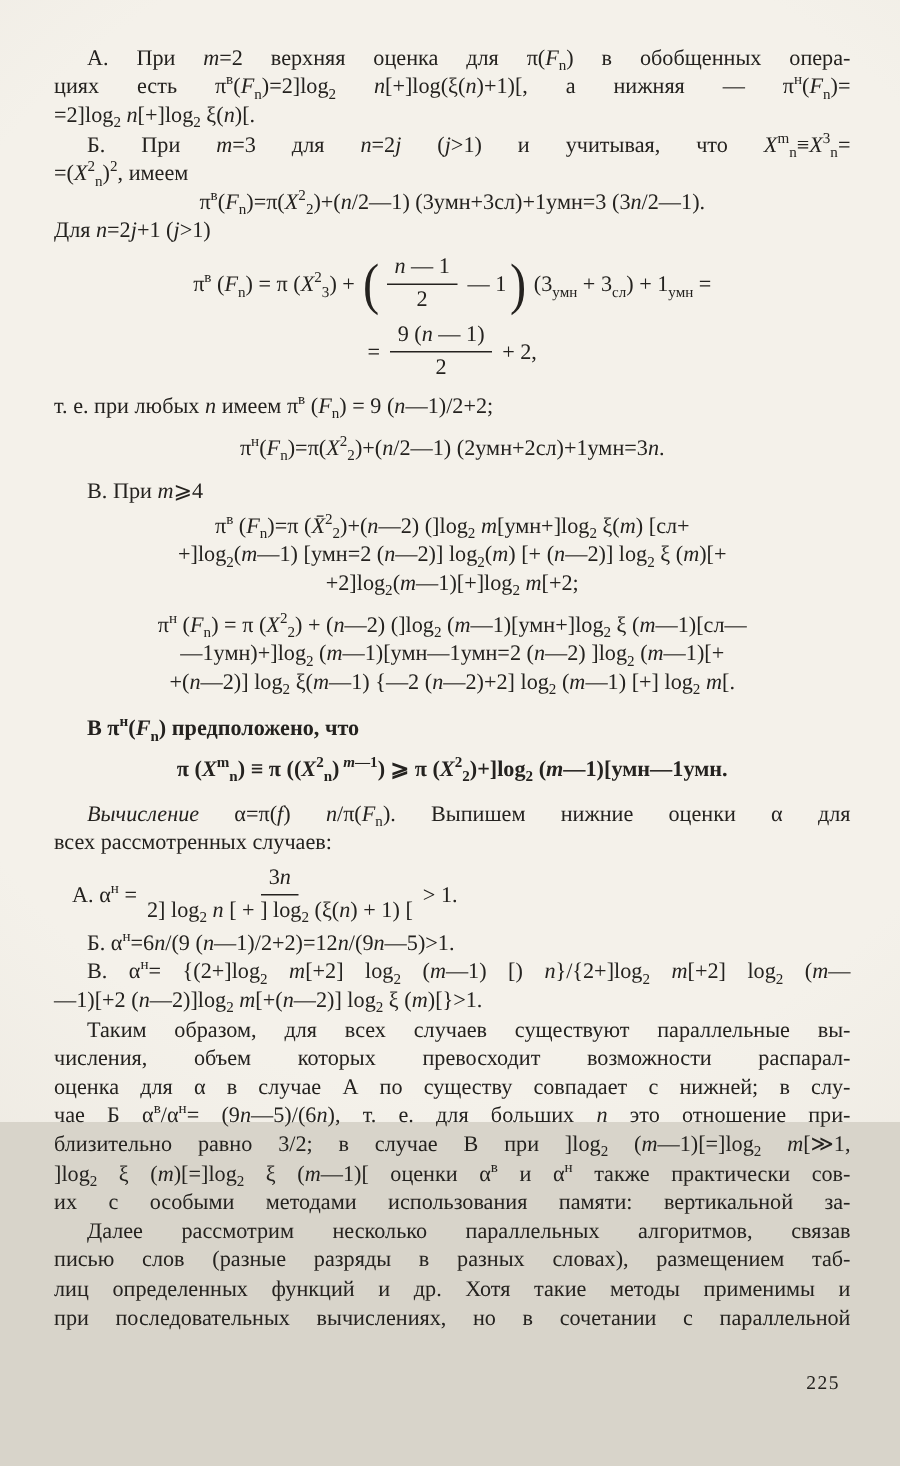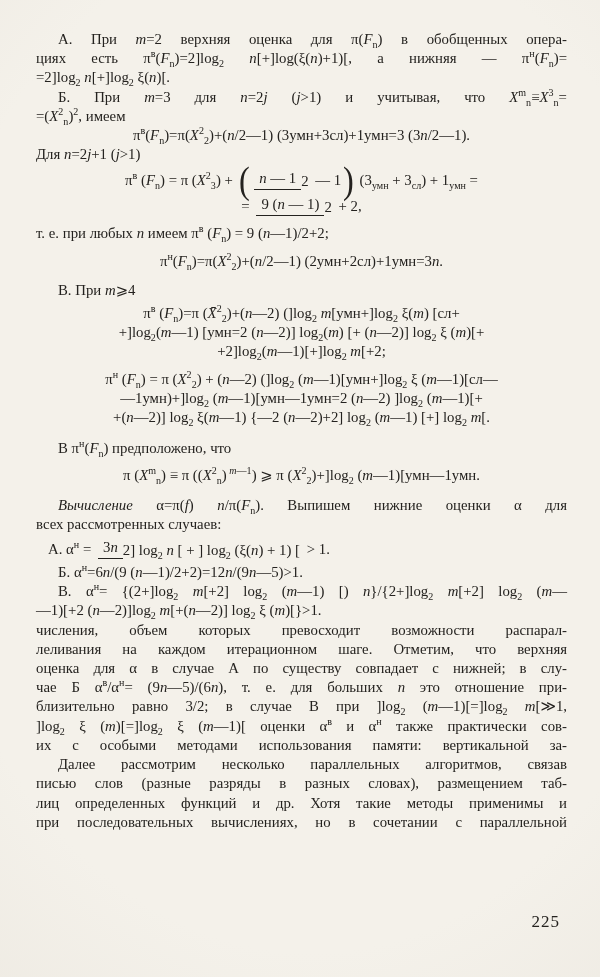--- a/index.html
+++ b/index.html
@@ -2,42 +2,42 @@
 <html><head>
 <meta charset="utf-8">
 <style>
   html,body{margin:0;padding:0;}
   body{
     width:600px;height:977px;overflow:hidden;
     background:#d8d4ca;
     font-family:"Liberation Serif","DejaVu Serif",serif;
   }
   .page{
-    position:absolute;left:0;top:0;width:600px;height:977px;
+    position:absolute;left:0;top:0;width:600px;height:748px;
     background:radial-gradient(130% 105% at 52% 45%, #f4f1ea 50%, #ece8e0 78%, #e0dbd0 96%, #d5d0c4 100%);
     color:#24221f;
     font-size:14.8px;
     line-height:19.2px;
   }
   #content{position:absolute;left:36px;top:30px;width:531px;}
   .block{margin:0;}
   .line{text-align:justify;}
   .line.jl{text-align-last:justify;}
   .line.ctr{text-align:left;text-align-last:center;}
   .line.ind{text-indent:22px;}
   i{font-style:italic;}
   sup{font-size:68%;line-height:0;}
   sub{font-size:68%;line-height:0;}
   .fline{display:flex;align-items:center;justify-content:center;line-height:18px;}
   .fline.left{justify-content:flex-start;padding-left:12px;text-align:right;}
-  .frac{display:inline-flex;flex-direction:row;align-items:center;margin:0 3px;line-height:17px;}
+  .frac{display:inline-flex;flex-direction:column;align-items:center;margin:0 3px;line-height:17px;}
   .frac .num{padding:0 5px 2px;border-bottom:1.2px solid #24221f;}
   .frac .den{padding-top:2px;}
   .bigp{font-size:38px;line-height:0;transform:scaleX(.85);margin:0 1px;font-weight:400;}
-  .pageno{position:absolute;right:40px;top:912px;font-size:17px;letter-spacing:1px;}
+  .pageno{position:absolute;right:40px;top:912px;font-size:13px;letter-spacing:1px;}
 </style>
 </head>
 <body>
 
 <div class="page">
   <div id="content">
       <div class="block">
         <div class="line ind jl">А. При <i>m</i>=2 верхняя оценка для π(<i>F</i><sub>n</sub>) в обобщенных опера-</div>
         <div class="line jl">циях есть π<sup>в</sup>(<i>F</i><sub>n</sub>)=2]log<sub>2</sub> <i>n</i>[+]log(ξ(<i>n</i>)+1)[, а нижняя — π<sup>н</sup>(<i>F</i><sub>n</sub>)=</div>
         <div class="line">=2]log<sub>2</sub> <i>n</i>[+]log<sub>2</sub> ξ(<i>n</i>)[.</div>
@@ -77,21 +77,21 @@
       <div class="block" style="margin-top: 4px;">
         <div class="line ctr">π<sup>в</sup> (<i>F</i><sub>n</sub>)=π (<i>X̄</i><sup>2</sup><sub>2</sub>)+(<i>n</i>—2) (]log<sub>2</sub> <i>m</i>[умн+]log<sub>2</sub> ξ(<i>m</i>) [сл+</div>
         <div class="line ctr">+]log<sub>2</sub>(<i>m</i>—1) [умн=2 (<i>n</i>—2)] log<sub>2</sub>(<i>m</i>) [+ (<i>n</i>—2)] log<sub>2</sub> ξ (<i>m</i>)[+</div>
         <div class="line ctr">+2]log<sub>2</sub>(<i>m</i>—1)[+]log<sub>2</sub> <i>m</i>[+2;</div>
       </div>
       <div class="block" style="margin-top: 8px;">
         <div class="line ctr">π<sup>н</sup> (<i>F</i><sub>n</sub>) = π (<i>X</i><sup>2</sup><sub>2</sub>) + (<i>n</i>—2) (]log<sub>2</sub> (<i>m</i>—1)[умн+]log<sub>2</sub> ξ (<i>m</i>—1)[сл—</div>
         <div class="line ctr">—1умн)+]log<sub>2</sub> (<i>m</i>—1)[умн—1умн=2 (<i>n</i>—2) ]log<sub>2</sub> (<i>m</i>—1)[+</div>
         <div class="line ctr">+(<i>n</i>—2)] log<sub>2</sub> ξ(<i>m</i>—1) {—2 (<i>n</i>—2)+2] log<sub>2</sub> (<i>m</i>—1) [+] log<sub>2</sub> <i>m</i>[.</div>
       </div>
-      <div class="block" style="margin-top: 12px;">
+      <div class="block" style="margin-top: 12px; font-weight: bold;">
         <div class="line ind">В π<sup>н</sup>(<i>F</i><sub>n</sub>) предположено, что</div>
         <div class="line ctr" style="margin-top: 8px;">π (<i>X</i><sup>m</sup><sub>n</sub>) ≡ π ((<i>X</i><sup>2</sup><sub>n</sub>)<sup> <i>m</i>—1</sup>) ⩾ π (<i>X</i><sup>2</sup><sub>2</sub>)+]log<sub>2</sub> (<i>m</i>—1)[умн—1умн.</div>
       </div>
       <div class="block" style="margin-top: 10px;">
         <div class="line ind jl"><i>Вычисление</i> α=π(<i>f</i>) <i>n</i>/π(<i>F</i><sub>n</sub>). Выпишем нижние оценки α для</div>
         <div class="line">всех рассмотренных случаев:</div>
       </div>
       <div class="block" style="margin-top: 5px;">
         <div class="fline left">
           <span>А. α<sup>н</sup> =&nbsp;</span>
@@ -101,22 +101,22 @@
           </span>
           <span>&nbsp;&gt; 1.</span>
         </div>
       </div>
       <div class="block" style="margin-top: 4px;">
         <div class="line ind">Б. α<sup>н</sup>=6<i>n</i>/(9 (<i>n</i>—1)/2+2)=12<i>n</i>/(9<i>n</i>—5)&gt;1.</div>
         <div class="line ind jl">В. α<sup>н</sup>= {(2+]log<sub>2</sub> <i>m</i>[+2] log<sub>2</sub> (<i>m</i>—1) [) <i>n</i>}/{2+]log<sub>2</sub> <i>m</i>[+2] log<sub>2</sub> (<i>m</i>—</div>
         <div class="line">—1)[+2 (<i>n</i>—2)]log<sub>2</sub> <i>m</i>[+(<i>n</i>—2)] log<sub>2</sub> ξ (<i>m</i>)[}&gt;1.</div>
       </div>
       <div class="block">
+        <div class="line ind jl">Таким образом, для всех случаев существуют параллельные вы-</div>
         <div class="line jl">числения, объем которых превосходит возможности распарал-</div>
-        <div class="line jl">леливания на каждом итерационном шаге. Отметим, что верхняя</div>
         <div class="line jl">оценка для α в случае А по существу совпадает с нижней; в слу-</div>
         <div class="line jl">чае Б α<sup>в</sup>/α<sup>н</sup>= (9<i>n</i>—5)/(6<i>n</i>), т. е. для больших <i>n</i> это отношение при-</div>
         <div class="line jl">близительно равно 3/2; в случае В при ]log<sub>2</sub> (<i>m</i>—1)[=]log<sub>2</sub> <i>m</i>[≫1,</div>
         <div class="line jl">]log<sub>2</sub> ξ (<i>m</i>)[=]log<sub>2</sub> ξ (<i>m</i>—1)[ оценки α<sup>в</sup> и α<sup>н</sup> также практически сов-</div>
       </div>
       <div class="block">
         <div class="line jl">их с особыми методами использования памяти: вертикальной за-</div>
         <div class="line ind jl">Далее рассмотрим несколько параллельных алгоритмов, связав</div>
         <div class="line jl">писью слов (разные разряды в разных словах), размещением таб-</div>
         <div class="line jl">лиц определенных функций и др. Хотя такие методы применимы и</div>

